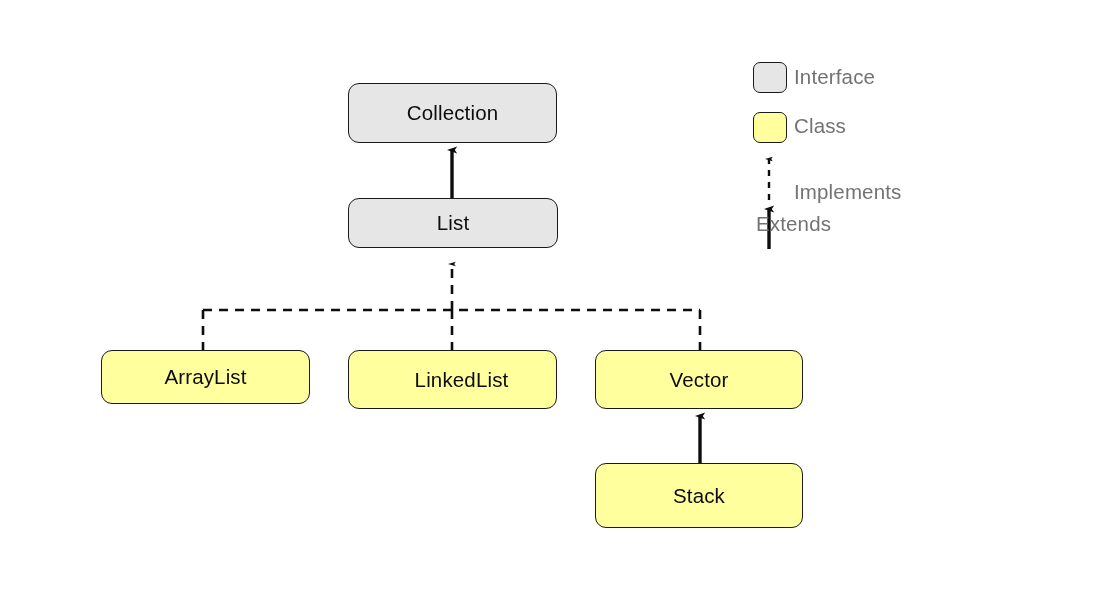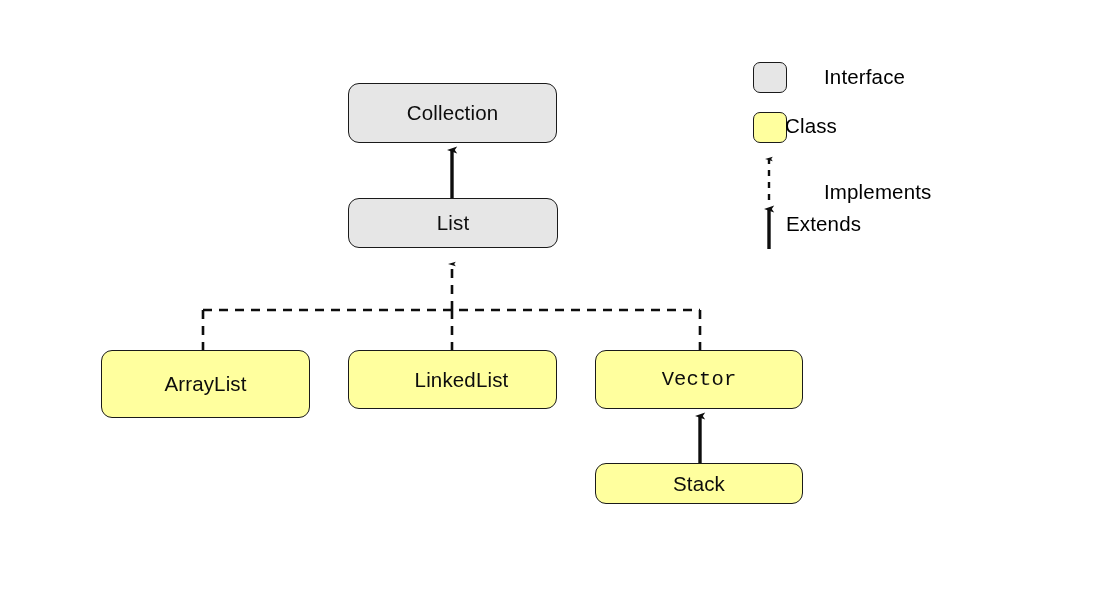--- a/index.html
+++ b/index.html
@@ -45,24 +45,23 @@
     height: 31px;
     border: 1.6px solid #1a1a1a;
     border-radius: 7px;
   }
   .legend-swatch.iface { background: #e6e6e6; }
   .legend-swatch.cls   { background: #ffff9e; }
 
   .legend-label {
     position: absolute;
     font-size: 20.5px;
-    color: #000000;
+    color: #737373;
     white-space: nowrap;
     letter-spacing: 0.15px;
-    margin-left: 30px;
   }
 </style>
 </head>
 <body>
 
 <div id="canvas">
 
   <svg class="edge-layer" viewBox="0 0 1117 602" width="1117" height="602">
     <defs>
       <marker id="arrowSolid" markerWidth="9" markerHeight="9" refX="3.2" refY="4.5" orient="auto" markerUnits="userSpaceOnUse">
@@ -109,43 +108,43 @@
   </svg>
 
   <div class="node iface" style="left:348px; top:83px; width:209px; height:60px;">
     <span>Collection</span>
   </div>
 
   <div class="node iface" style="left:348px; top:198px; width:210px; height:50px;">
     <span>List</span>
   </div>
 
-  <div class="node cls" style="left:101px; top:350px; width:209px; height:68px;">
+  <div class="node cls" style="left:101px; top:350px; width:209px; height:54px;">
     <span>ArrayList</span>
   </div>
 
   <div class="node cls" style="left:348px; top:350px; width:209px; height:59px;padding-left:18px;">
     <span>LinkedList</span>
   </div>
 
-  <div class="node cls" style="left:595px; top:350px; width:208px; height:59px;font-family:Liberation Mono, monospace;">
+  <div class="node cls" style="left:595px; top:350px; width:208px; height:59px;">
     <span>Vector</span>
   </div>
 
-  <div class="node cls" style="left:595px; top:463px; width:208px; height:41px;">
+  <div class="node cls" style="left:595px; top:463px; width:208px; height:65px;">
     <span>Stack</span>
   </div>
 
   <div>
 
     <div class="legend-swatch iface" style="left:753px; top:62px;"></div>
     <div class="legend-label" style="left:794px; top:65px;">Interface</div>
 
     <div class="legend-swatch cls" style="left:753px; top:112px;"></div>
-    <div class="legend-label" style="left:755px; top:114px;text-align:right;">Class</div>
+    <div class="legend-label" style="left:794px; top:114px;text-align:right;">Class</div>
 
     <div class="legend-label" style="left:794px; top:180px;">Implements</div>
 
     <div class="legend-label" style="left:756px; top:212px;">Extends</div>
 
   </div>
 
 </div>
 
 </body></html>

